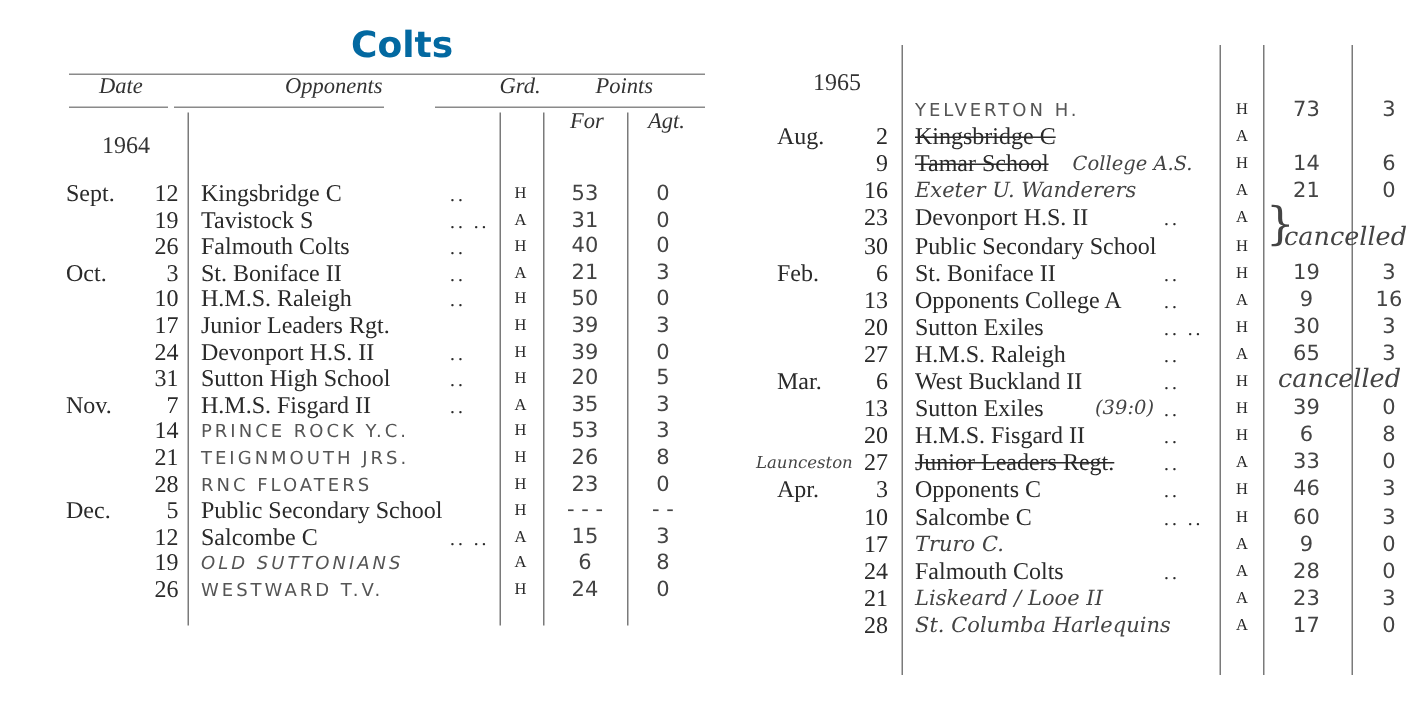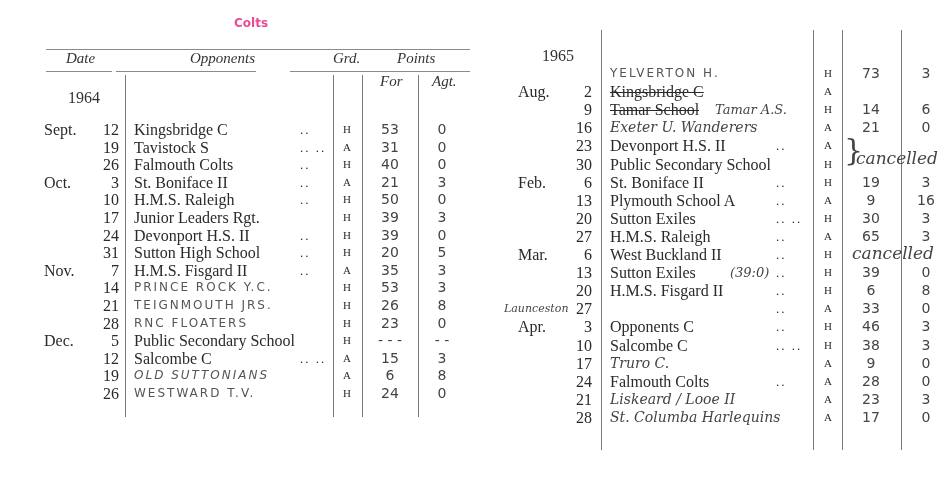--- a/index.html
+++ b/index.html
@@ -1,20 +1,20 @@
 <!DOCTYPE html>
 <html><head>
 <meta charset="utf-8">
 <style>
   html, body { margin: 0; padding: 0; background: #ffffff; }
   body { width: 939px; height: 480px; position: relative; overflow: hidden;
          font-family: "Liberation Serif", "DejaVu Serif", serif; color: #2a2a2a; }
   .page { position: absolute; top: 0; }
   .title { position: absolute; font-family: "DejaVu Sans", "Liberation Sans", sans-serif;
-           font-weight: bold; font-size: 12px; color: #ec4899; }
+           font-weight: bold; font-size: 24px; color: #0369a1; }
   .hr { position: absolute; height: 0; border-top: 1.5px solid #8a8a8a; }
   .vr { position: absolute; width: 0; border-left: 1.5px solid #7a7a7a; }
   .hdr { position: absolute; font-style: italic; font-size: 15px; color: #333; }
   .year { position: absolute; font-size: 16px; color: #333; }
   .row { position: absolute; height: 17px; font-size: 16px; line-height: 17px; }
   .row > span { position: absolute; white-space: nowrap; }
   .month { left: 0; }
   .day { text-align: right; width: 24px; }
   .opp { }
   .dots { letter-spacing: 2px; font-size: 13px; }
@@ -209,21 +209,21 @@
         <span class="day" style="left:58px;">2</span>
         <span class="opp strike" style="left:100px;">Kingsbridge C</span>
         <span class="grd" style="left:311px;">A</span>
         <span class="pf" style="left:343px;"></span>
         <span class="pa" style="left:398px;"></span>
       </div>
       <div class="row" style="left:0;top:101.2px;width:459px;">
         <span class="month" style="left:8px;"></span>
         <span class="day" style="left:58px;">9</span>
         <span class="opp strike" style="left:100px;">Tamar School</span>
-        <span class="hand-script" style="left:205px;font-size:13px;">Tamar A.S.</span>
+        <span class="hand-script" style="left:205px;font-size:13px;">College A.S.</span>
         <span class="grd" style="left:311px;">H</span>
         <span class="pf" style="left:343px;">14</span>
         <span class="pa" style="left:398px;">6</span>
       </div>
       <div class="row" style="left:0;top:119.30000000000001px;width:459px;">
         <span class="month" style="left:8px;"></span>
         <span class="day" style="left:58px;">16</span>
         <span class="opp hand-script" style="left:100px;">Exeter U. Wanderers</span>
         <span class="grd" style="left:311px;">A</span>
         <span class="pf" style="left:343px;">21</span>
@@ -251,21 +251,21 @@
         <span class="day" style="left:58px;">6</span>
         <span class="opp" style="left:100px;">St. Boniface II</span>
         <span class="dots" style="left:266px;">..</span>
         <span class="grd" style="left:311px;">H</span>
         <span class="pf" style="left:343px;">19</span>
         <span class="pa" style="left:398px;">3</span>
       </div>
       <div class="row" style="left:0;top:191.70000000000002px;width:459px;">
         <span class="month" style="left:8px;"></span>
         <span class="day" style="left:58px;">13</span>
-        <span class="opp" style="left:100px;">Plymouth School A</span>
+        <span class="opp" style="left:100px;">Opponents College A</span>
         <span class="dots" style="left:266px;">..</span>
         <span class="grd" style="left:311px;">A</span>
         <span class="pf" style="left:343px;">9</span>
         <span class="pa" style="left:398px;">16</span>
       </div>
       <div class="row" style="left:0;top:209.8px;width:459px;">
         <span class="month" style="left:8px;"></span>
         <span class="day" style="left:58px;">20</span>
         <span class="opp" style="left:100px;">Sutton Exiles</span>
         <span class="dots" style="left:266px;">..      ..</span>
@@ -306,20 +306,21 @@
         <span class="day" style="left:58px;">20</span>
         <span class="opp" style="left:100px;">H.M.S. Fisgard II</span>
         <span class="dots" style="left:266px;">..</span>
         <span class="grd" style="left:311px;">H</span>
         <span class="pf" style="left:343px;">6</span>
         <span class="pa" style="left:398px;">8</span>
       </div>
       <div class="row" style="left:0;top:300.3px;width:459px;">
         <span class="month" style="left:8px;"></span>
         <span class="day" style="left:58px;">27</span>
+        <span class="opp strike" style="left:100px;">Junior Leaders Regt.</span>
         <span class="dots" style="left:266px;">..</span>
         <span class="grd" style="left:311px;">A</span>
         <span class="pf" style="left:343px;">33</span>
         <span class="pa" style="left:398px;">0</span>
         <span class="hand-script" style="left:-6px;font-size:11px;">Launceston</span>
       </div>
       <div class="row" style="left:0;top:318.40000000000003px;width:459px;">
         <span class="month" style="left:8px;">Apr.</span>
         <span class="day" style="left:58px;">3</span>
         <span class="opp" style="left:100px;">Opponents C</span>
@@ -327,21 +328,21 @@
         <span class="grd" style="left:311px;">H</span>
         <span class="pf" style="left:343px;">46</span>
         <span class="pa" style="left:398px;">3</span>
       </div>
       <div class="row" style="left:0;top:336.5px;width:459px;">
         <span class="month" style="left:8px;"></span>
         <span class="day" style="left:58px;">10</span>
         <span class="opp" style="left:100px;">Salcombe C</span>
         <span class="dots" style="left:266px;">..      ..</span>
         <span class="grd" style="left:311px;">H</span>
-        <span class="pf" style="left:343px;">38</span>
+        <span class="pf" style="left:343px;">60</span>
         <span class="pa" style="left:398px;">3</span>
       </div>
       <div class="row" style="left:0;top:354.6px;width:459px;">
         <span class="month" style="left:8px;"></span>
         <span class="day" style="left:58px;">17</span>
         <span class="opp hand-script" style="left:100px;">Truro C.</span>
         <span class="grd" style="left:311px;">A</span>
         <span class="pf" style="left:343px;">9</span>
         <span class="pa" style="left:398px;">0</span>
       </div>

